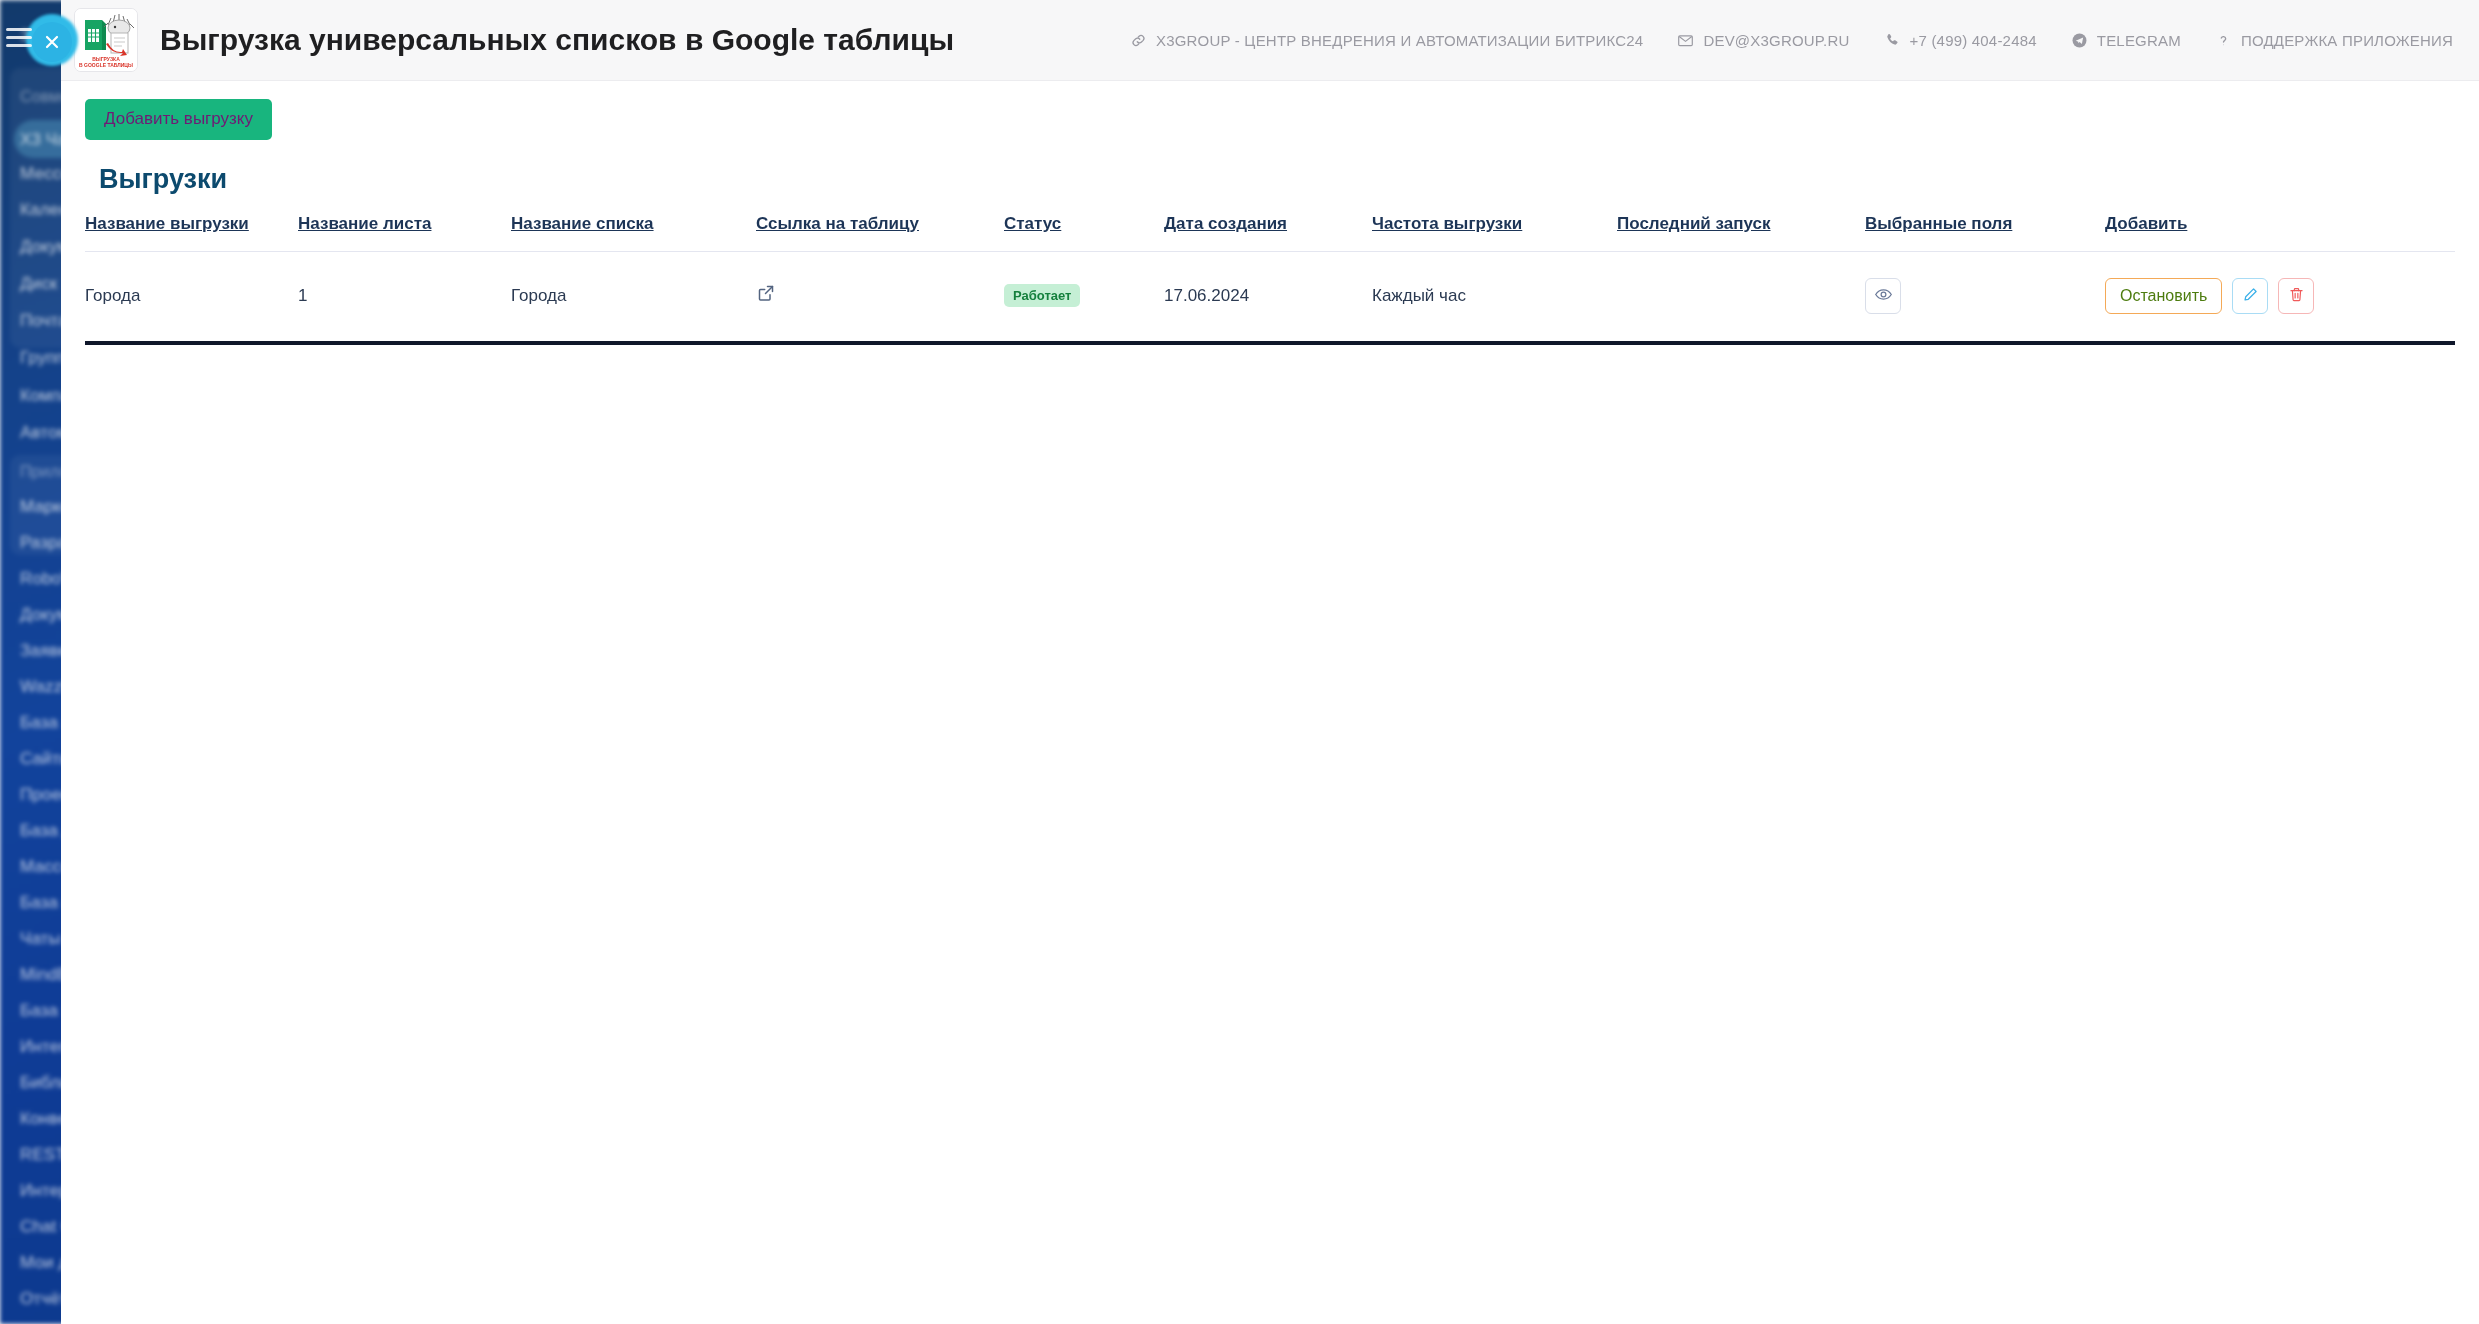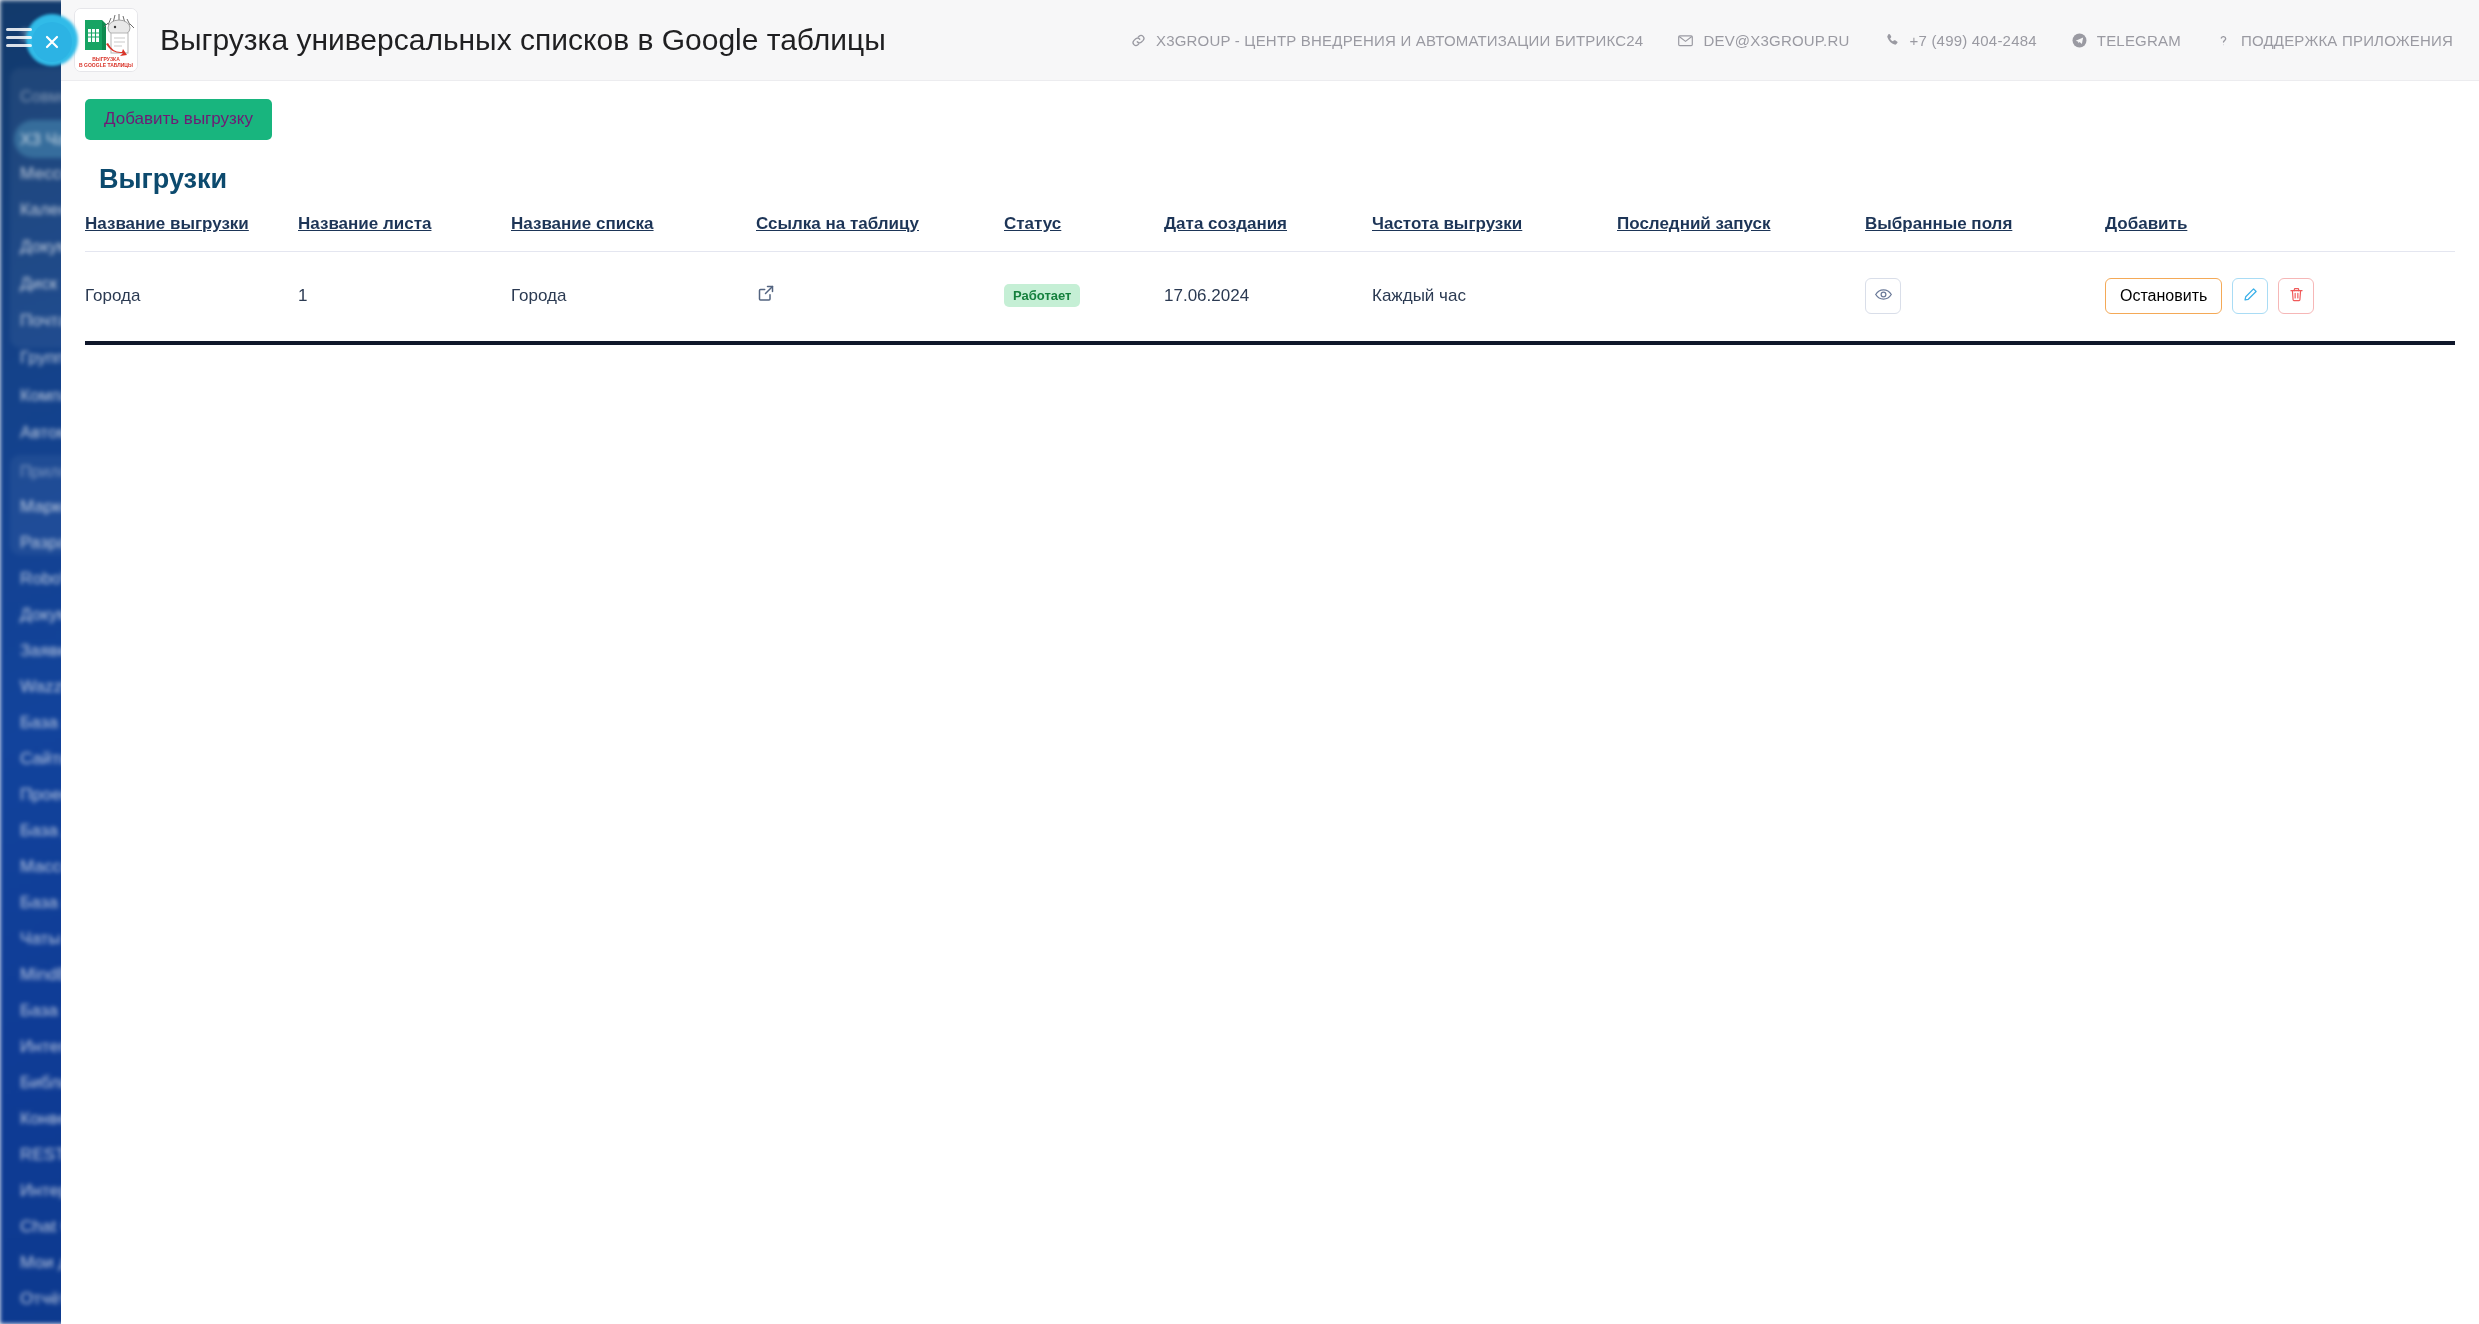--- a/index.html
+++ b/index.html
@@ -120,21 +120,21 @@
     position: relative;
     overflow: hidden;
     flex: none;
   }
   #app-logo svg { position:absolute; top:0; left:0; }
 
   #app-title {
     margin-left: 22px;
     font-size: 30px;
     color: #1f1f21;
-    font-weight: 400;
+    font-weight: 700;
     white-space: nowrap;
   }
 
   #header-links {
     margin-left: auto;
     margin-right: 26px;
     display: flex;
     align-items: center;
     gap: 34px;
   }
@@ -241,21 +241,21 @@
     font-weight: bold;
     border-radius: 5px;
     padding: 5px 9px;
     line-height: 1;
     white-space: nowrap;
   }
 
   .btn-stop {
     background: #ffffff;
     border: 1px solid #f4a957;
-    color: #000000;
+    color: #4d7c0f;
     border-radius: 6px;
     font-family: inherit;
     font-size: 16px;
     padding: 8px 14px;
     cursor: pointer;
     line-height: 1.15;
   }
   .actions-cell {
     display: flex;
     align-items: center;

